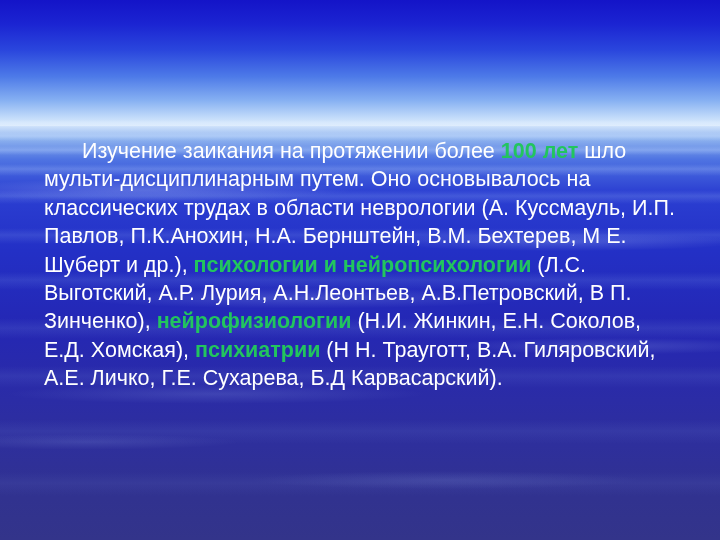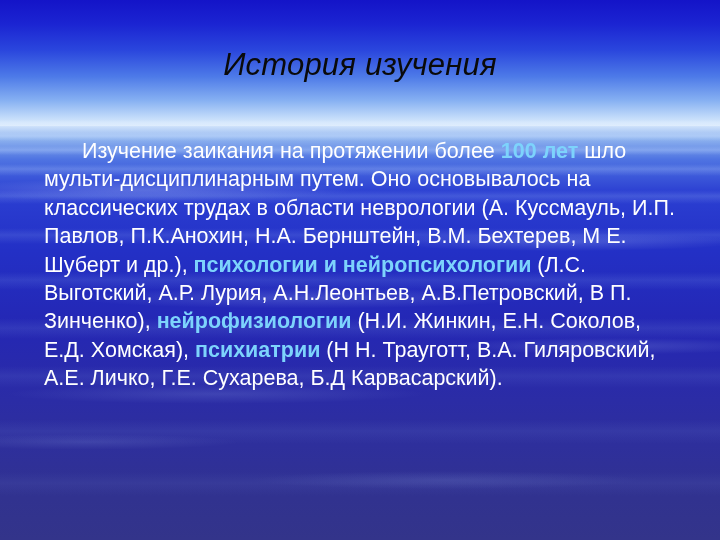--- a/index.html
+++ b/index.html
@@ -115,33 +115,32 @@
     width: 632px;
     font-size: 21.5px;
     line-height: 28.4px;
     color: #ffffff;
     text-indent: 38px;
     text-align: left;
     word-spacing: 0px;
   }
 
   .hl {
-    color: #7dd3fc;
+    color: #22c55e;
     font-weight: bold;
   }
 </style>
 </head>
 <body>
 
 <div class="slide">
 
   <div class="bg-sky"></div>
   <div class="bg-water"></div>
   <div class="streaks"></div>
   <div class="streaks-soft"></div>
 
-  <div class="title">История изучения</div>
 
   <div class="body-text">
     <span>Изучение заикания на протяжении более </span><span class="hl">100 лет</span><span> шло мульти-дисциплинарным путем. Оно основывалось на классических трудах в области неврологии (А. Куссмауль, И.П. Павлов, П.К.Анохин, Н.А. Бернштейн, В.М. Бехтерев, М Е. Шуберт и др.), </span><span class="hl">психологии и нейропсихологии</span><span> (Л.С. Выготский, А.Р. Лурия, А.Н.Леонтьев, А.В.Петровский, В П. Зинченко), </span><span class="hl">нейрофизиологии</span><span> (Н.И. Жинкин, Е.Н. Соколов, Е.Д. Хомская), </span><span class="hl">психиатрии</span><span> (Н Н. Трауготт, В.А. Гиляровский, А.Е. Личко, Г.Е. Сухарева, Б.Д Карвасарский).</span>
   </div>
 
 </div>
 
 </body></html>

